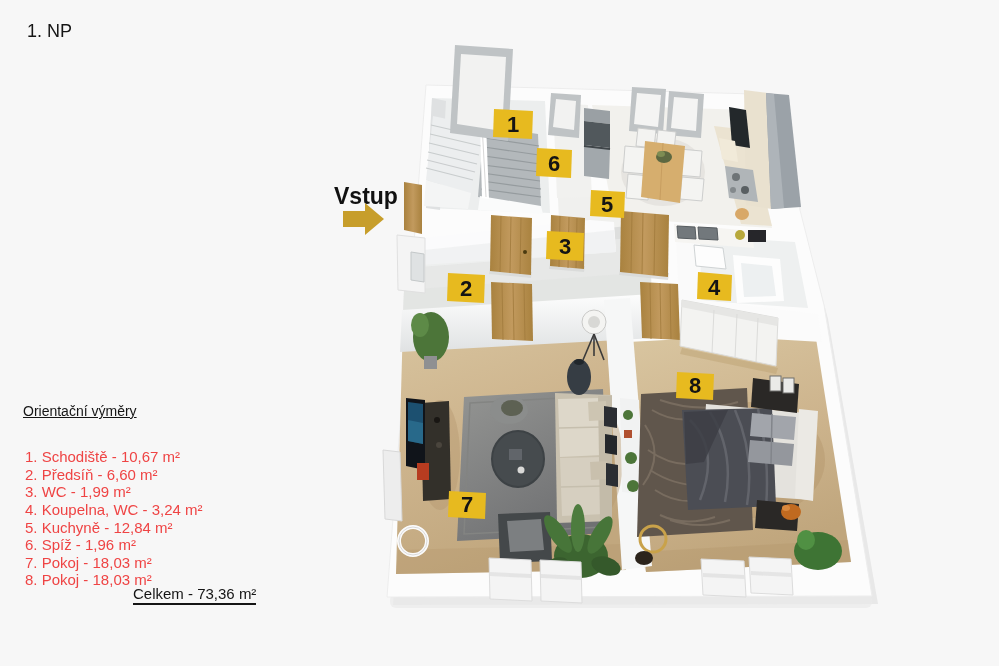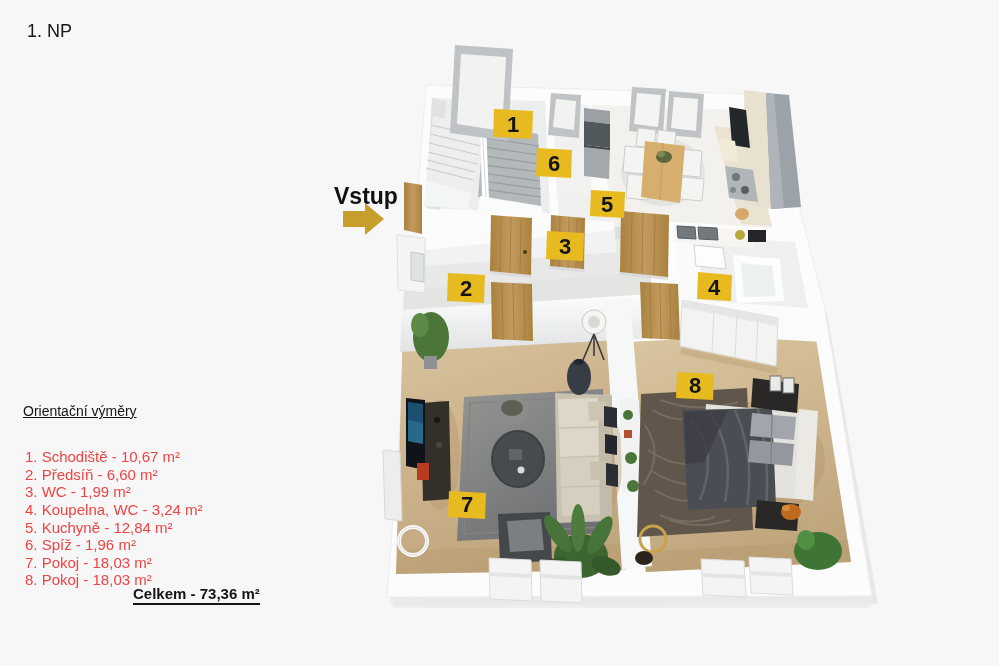--- a/index.html
+++ b/index.html
@@ -18,21 +18,21 @@
 1. Schodiště - 10,67 m²<br>
 2. Předsíň - 6,60 m²<br>
 3. WC - 1,99 m²<br>
 4. Koupelna, WC - 3,24 m²<br>
 5. Kuchyně - 12,84 m²<br>
 6. Spíž - 1,96 m²<br>
 7. Pokoj - 18,03 m²<br>
 8. Pokoj - 18,03 m²
 </div>
 
-<div class="abs" style="left:133px;top:585px;font-size:15px;font-weight:bold;color:#151515;border-bottom:2px solid #151515;padding-bottom:1px;">Celkem - 73,36 m²</div>
+<div class="abs" style="left:133px;top:585px;font-size:15px;font-weight:normal;color:#151515;border-bottom:2px solid #151515;padding-bottom:1px;">Celkem - 73,36 m²</div>
 
 <svg class="abs" style="left:0;top:0;" width="999" height="666" viewBox="0 0 999 666">
 <defs>
 <linearGradient id="wallface" x1="0" y1="0" x2="0" y2="1">
 <stop offset="0" stop-color="#fdfdfd"></stop>
         <stop offset="1" stop-color="#e0e2e3"></stop>
 </linearGradient>
 <linearGradient id="wood7" x1="0" y1="0" x2="0.3" y2="1">
 <stop offset="0" stop-color="#d9c6a1"></stop>
         <stop offset="0.5" stop-color="#ceb58e"></stop>

